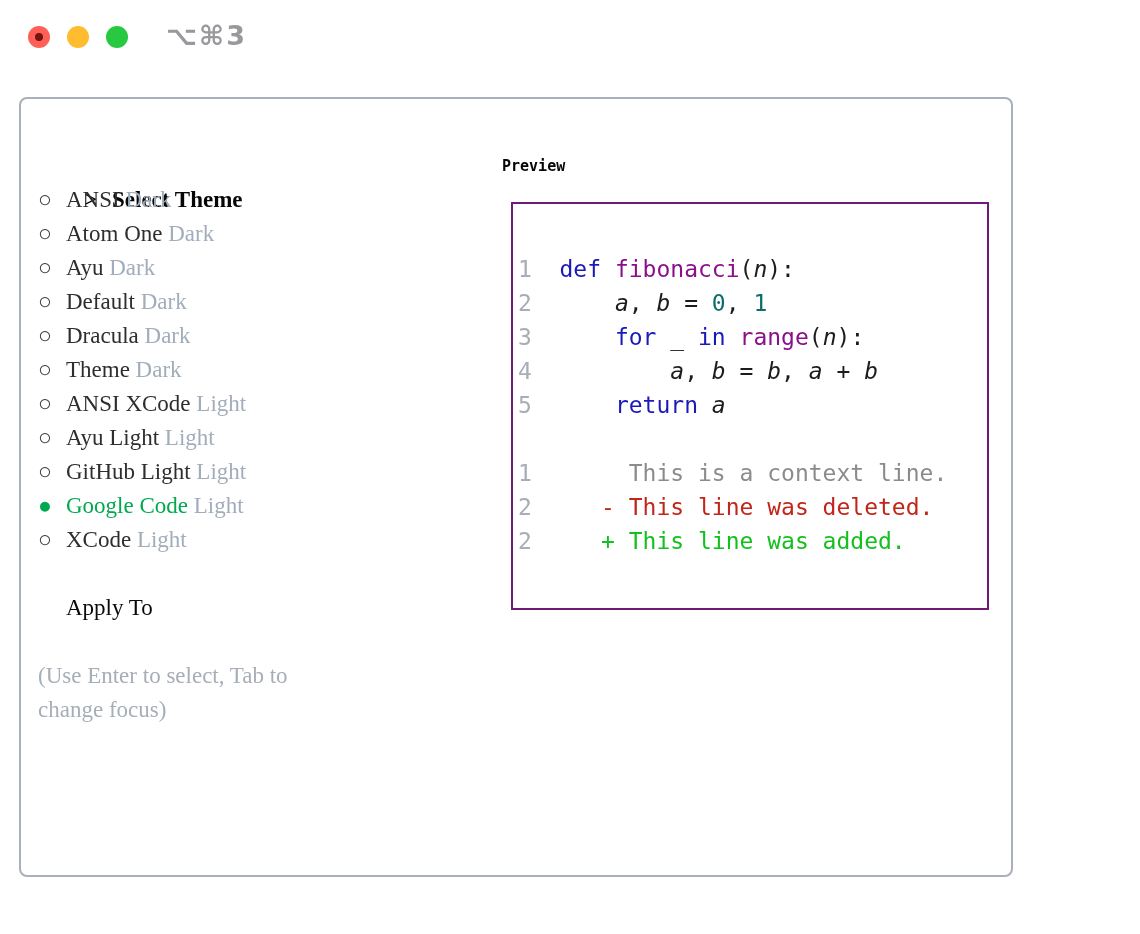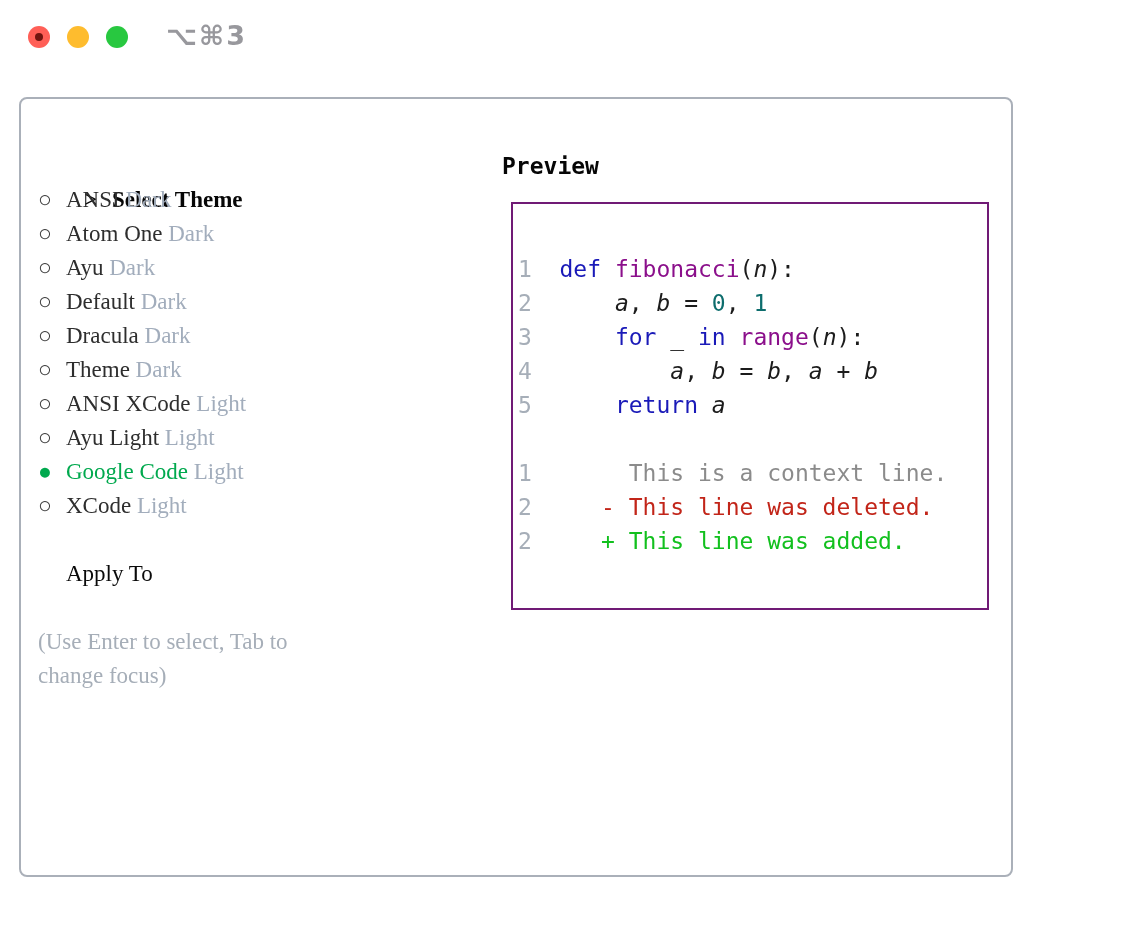--- a/index.html
+++ b/index.html
@@ -32,21 +32,21 @@
   .header-row .marker { color:#060606; }
   .subheader-row { color:#0a0a0a; padding-left:28px; }
   .iname {}
   .iname.sel { color:var(--c-selected);margin-top:48px; }
   .itag { color:#a2adbc; }
   .blank-row { height:34px; }
   .help-row { color:#a6aeb8; }
 
   
   .preview-header { position:absolute; left:481px; top:50px; height:34px; line-height:34px;
-    font-size:23px; font-weight:bold; color:#060606; white-space:pre; }
+    font-size:15px; font-weight:bold; color:#060606; white-space:pre; }
   .preview-box { position:absolute; left:490px; top:103px; width:478px; height:408px;
     border:2px solid #701a75; background:#fff; }
   .preview-lines { position:absolute; left:5px; top:48px; }
   .crow { height:34px; line-height:34px; font-size:23px; white-space:pre; color:#1c1c1c; }
   .crow .lineno { display:inline-block; width:41.5px; color:#a6aeb8; font-style:normal; }
   .seg-pl { color:#1c1c1c; }
   .seg-kw { color:var(--c-keyword); }
   .seg-fn { color:var(--c-function); }
   .seg-num { color:var(--c-number); }
   .seg-var { color:#1c1c1c; font-style:italic; }
@@ -74,20 +74,21 @@
       </div>
       <div>
           <div class="trow"><span class="marker">○</span><span class="iname">ANSI</span><span class="itag"> Dark</span></div>
           <div class="trow"><span class="marker">○</span><span class="iname">Atom One</span><span class="itag"> Dark</span></div>
           <div class="trow"><span class="marker">○</span><span class="iname">Ayu</span><span class="itag"> Dark</span></div>
           <div class="trow"><span class="marker">○</span><span class="iname">Default</span><span class="itag"> Dark</span></div>
           <div class="trow"><span class="marker">○</span><span class="iname">Dracula</span><span class="itag"> Dark</span></div>
           <div class="trow"><span class="marker">○</span><span class="iname">Theme</span><span class="itag"> Dark</span></div>
           <div class="trow"><span class="marker">○</span><span class="iname">ANSI XCode</span><span class="itag"> Light</span></div>
           <div class="trow"><span class="marker">○</span><span class="iname">Ayu Light</span><span class="itag"> Light</span></div>
+          <div class="trow"><span class="marker">○</span><span class="iname">GitHub Light</span><span class="itag"> Light</span></div>
           <div class="trow"><span class="marker sel">●</span><span class="iname sel">Google Code</span><span class="itag"> Light</span></div>
           <div class="trow"><span class="marker">○</span><span class="iname">XCode</span><span class="itag"> Light</span></div>
         </div>
       <div class="blank-row"></div>
       <div class="trow subheader-row">Apply To</div>
       <div class="blank-row"></div>
       <div>
           <div class="trow help-row">(Use Enter to select, Tab to</div>
           <div class="trow help-row">change focus)</div>
         </div>

